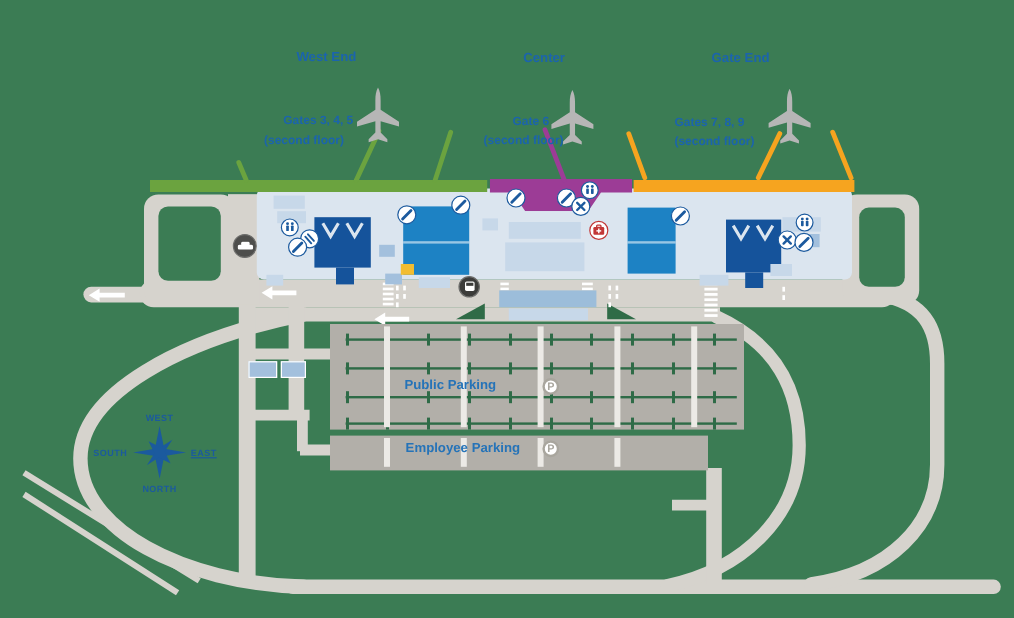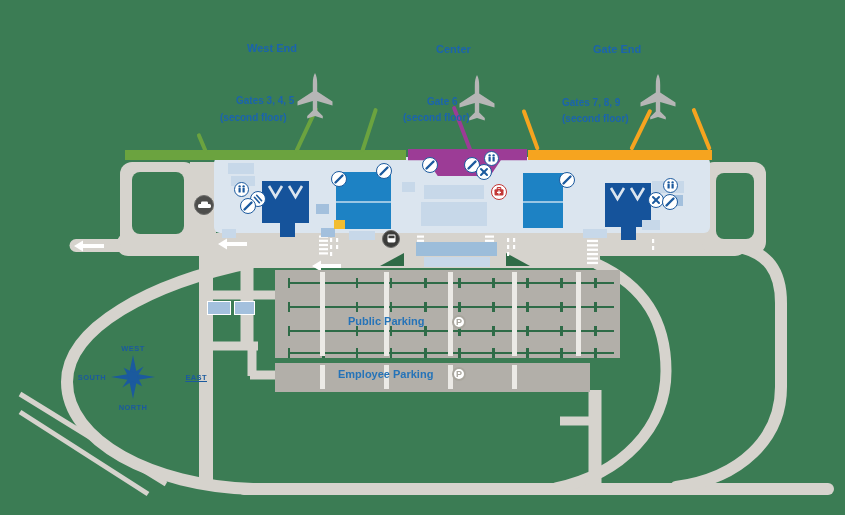--- a/index.html
+++ b/index.html
@@ -134,21 +134,21 @@
   <div class="prow" style="left:288px;top:348px;width:326px;"></div>
   <div class="aisle" style="left:320px;top:272px;width:5px;height:84px;"></div>
   <div class="aisle" style="left:384px;top:272px;width:5px;height:84px;"></div>
   <div class="aisle" style="left:448px;top:272px;width:5px;height:84px;"></div>
   <div class="aisle" style="left:512px;top:272px;width:5px;height:84px;"></div>
   <div class="aisle" style="left:576px;top:272px;width:5px;height:84px;"></div>
   <div class="aisle" style="left:320px;top:365px;width:5px;height:24px;"></div>
   <div class="aisle" style="left:384px;top:365px;width:5px;height:24px;"></div>
   <div class="aisle" style="left:448px;top:365px;width:5px;height:24px;"></div>
   <div class="aisle" style="left:512px;top:365px;width:5px;height:24px;"></div>
-  <div class="lbl plbl" style="left:348px;top:315px;text-align:center;">Public Parking</div>
+  <div class="lbl plbl" style="left:337px;top:315px;text-align:center;">Public Parking</div>
   <div class="lbl plbl" style="left:326px;top:368px;padding-left:12px;">Employee Parking</div>
   <div class="pbadge" style="left:452px;top:315px;">P</div>
   <div class="pbadge" style="left:452px;top:367px;">P</div>
   <div class="r-med" style="left:207px;top:301px;width:22px;height:12px;border:1.5px solid #fff;"></div>
   <div class="r-med" style="left:234px;top:301px;width:19px;height:12px;border:1.5px solid #fff;"></div>
 
   <div class="abs" style="left:190px;top:162px;width:26px;height:92px;background:#d6d3cd;"></div>
   <div class="abs" style="left:214px;top:157px;width:496px;height:76px;background:#dbe5ef;border-radius:6px;"></div>
   <div class="abs" style="left:424px;top:257px;width:66px;height:10px;background:#c7d8e9;"></div>
 
@@ -328,15 +328,15 @@
   <svg class="abs" style="left:111px;top:355px;" width="44" height="44" viewBox="0 0 44 44" fill="#1b5a9e">
     <polygon points="22,0 25.5,17 22,22 18.5,17"></polygon>
     <polygon points="22,44 25.5,27 22,22 18.5,27"></polygon>
     <polygon points="44,22 26,25 22,22 26,19"></polygon>
     <polygon points="0,22 18,25 22,22 18,19"></polygon>
     <polygon points="22,7 24.5,18.5 35,22 24.5,25.5 22,37 19.5,25.5 9,22 19.5,18.5" transform="rotate(45 22 22)"></polygon>
   </svg>
   <div class="compass-lbl" style="left:93px;top:344px;width:80px;text-align:center;">WEST</div>
   <div class="compass-lbl" style="left:93px;top:403px;width:80px;text-align:center;">NORTH</div>
   <div class="compass-lbl" style="left:58px;top:373px;width:48px;text-align:right;">SOUTH</div>
-  <div class="compass-lbl" style="left:159px;top:373px;width:48px;text-align:right;text-decoration:underline;">EAST</div>
+  <div class="compass-lbl" style="left:159px;top:373px;width:48px;text-align:left;text-decoration:underline;">EAST</div>
 
 </div>
 
 </body></html>

